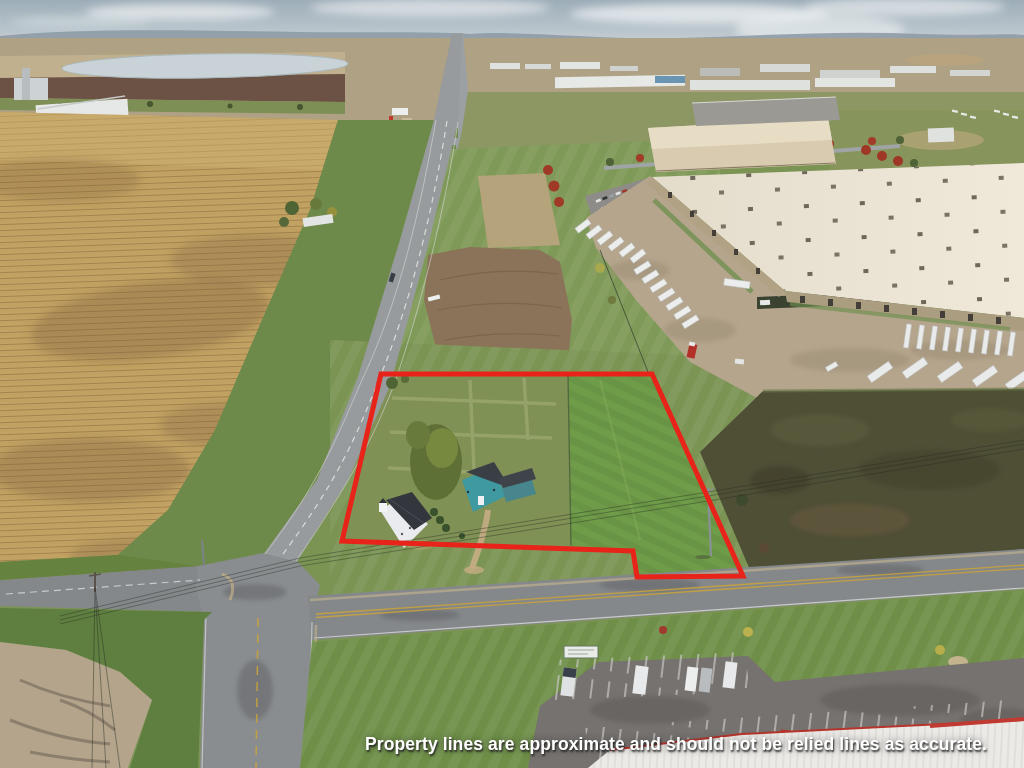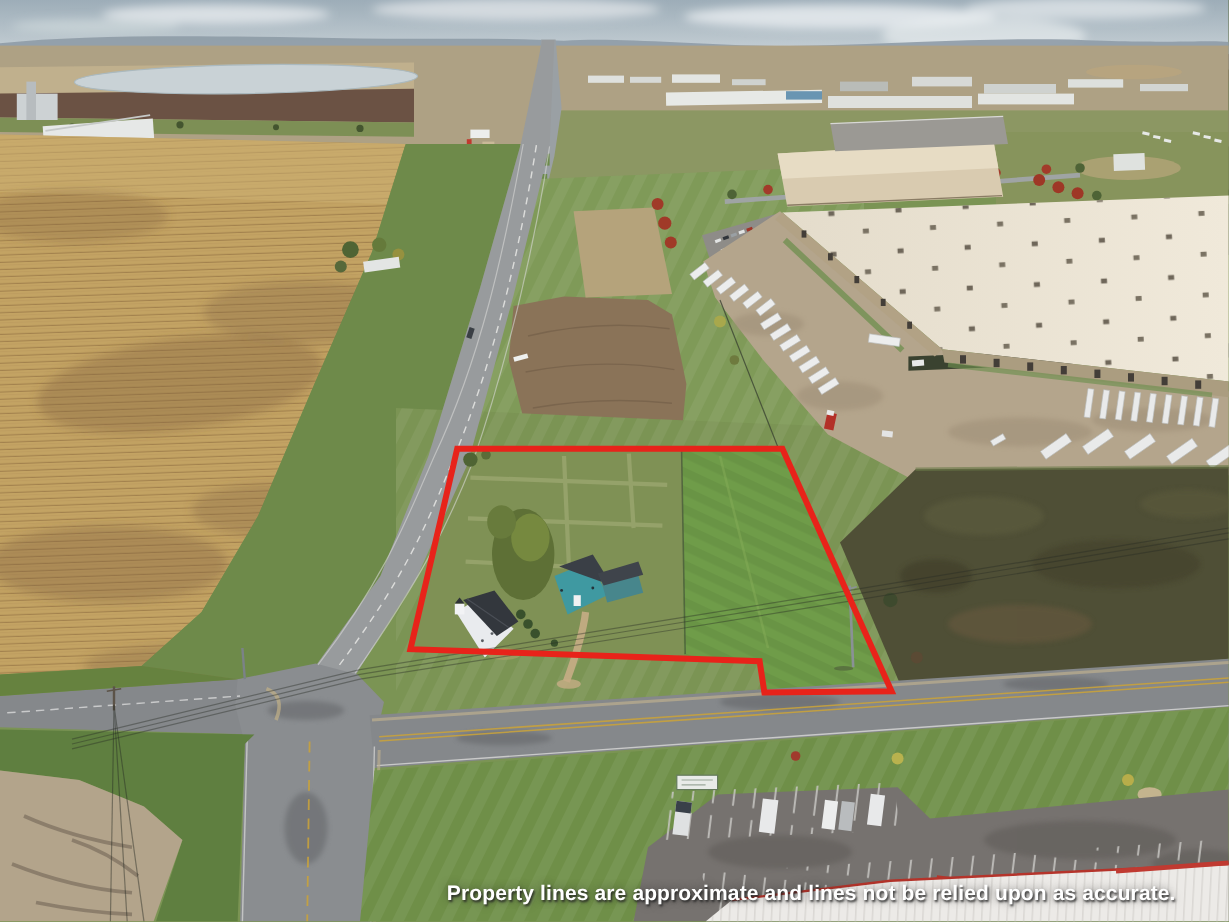--- a/index.html
+++ b/index.html
@@ -487,14 +487,14 @@
 
 <g stroke="#272b24" stroke-width="1" opacity="0.4" fill="none">
   <path d="M60,616 L300,558 L560,516 L708,492 L1024,440"></path>
   <path d="M60,620 L300,562 L560,520 L708,496 L1024,444"></path>
   <path d="M60,624 L300,566 L560,525 L708,501 L1024,449"></path>
 </g>
 
 <polygon points="381,374 652,374 743,576 637,577 633,551 342,541" fill="none" stroke="#e8231a" stroke-width="5" stroke-linejoin="miter"></polygon>
 </svg>
 
-<div class="disclaimer">Property lines are approximate and lines not be relied upon as accurate.</div>
+<div class="disclaimer">Property lines are approximate and should not be relied lines as accurate.</div>
 </div>
 
 </body></html>

